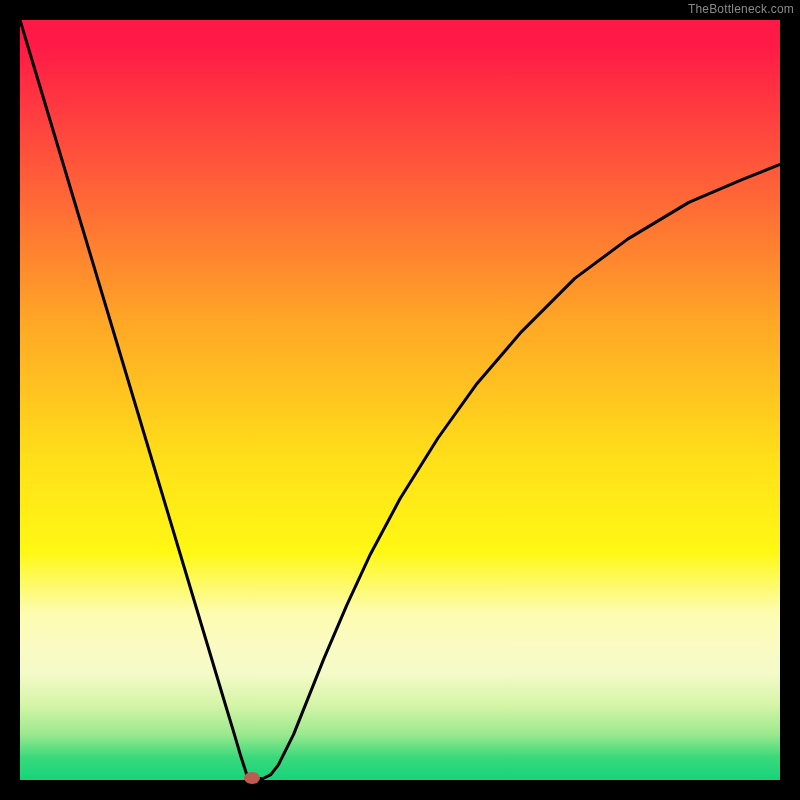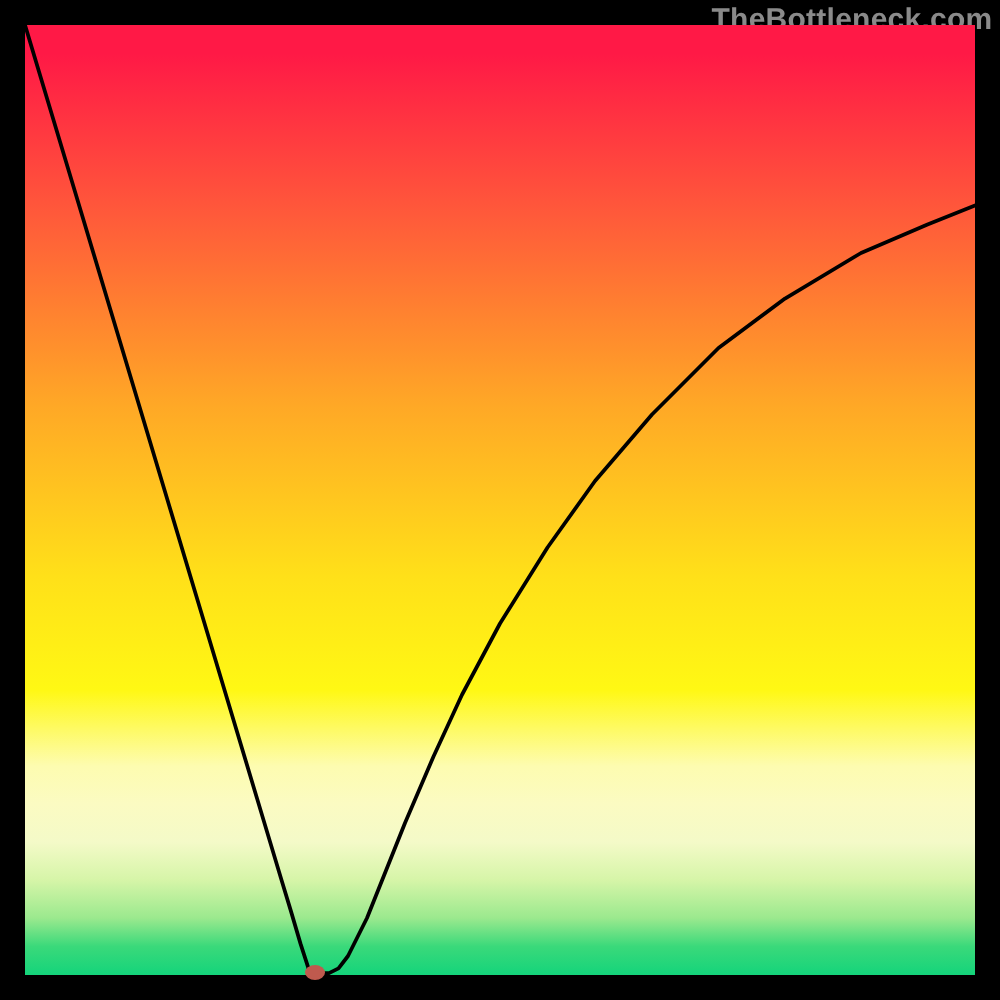--- a/index.html
+++ b/index.html
@@ -62,22 +62,22 @@
     height: 12px;
     border-radius: 50%;
     background: #bf5a4e;
     transform: translate(-50%, -50%);
   }
   .watermark {
     position: absolute;
     top: 2px;
     right: 6px;
     color: #8a8a8a;
-    font-size: 24px;
-    font-weight: 700;
+    font-size: 12px;
+    font-weight: 400;
     letter-spacing: 0.2px;
     user-select: none;
   }
 </style>
 </head>
 <body>
 
 <div class="watermark">TheBottleneck.com</div>
 
 <div class="frame">

